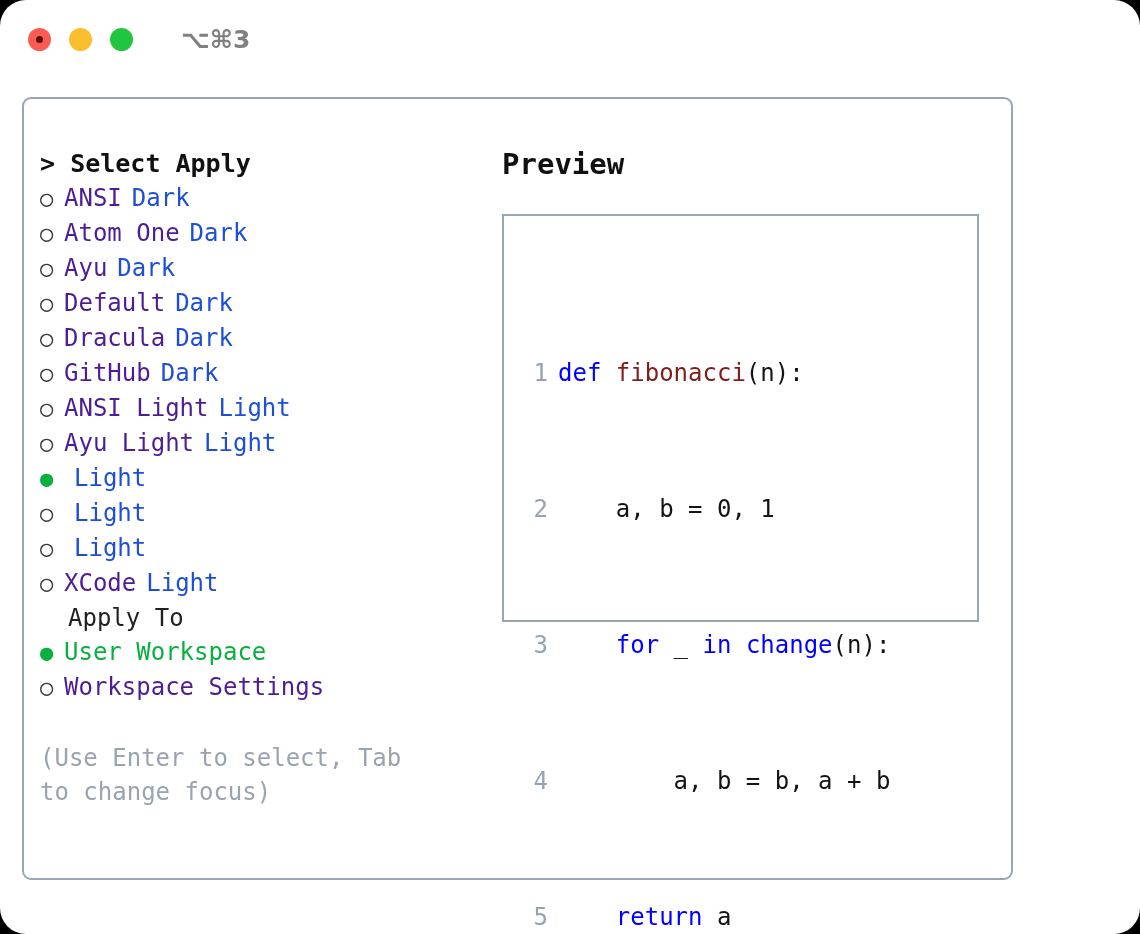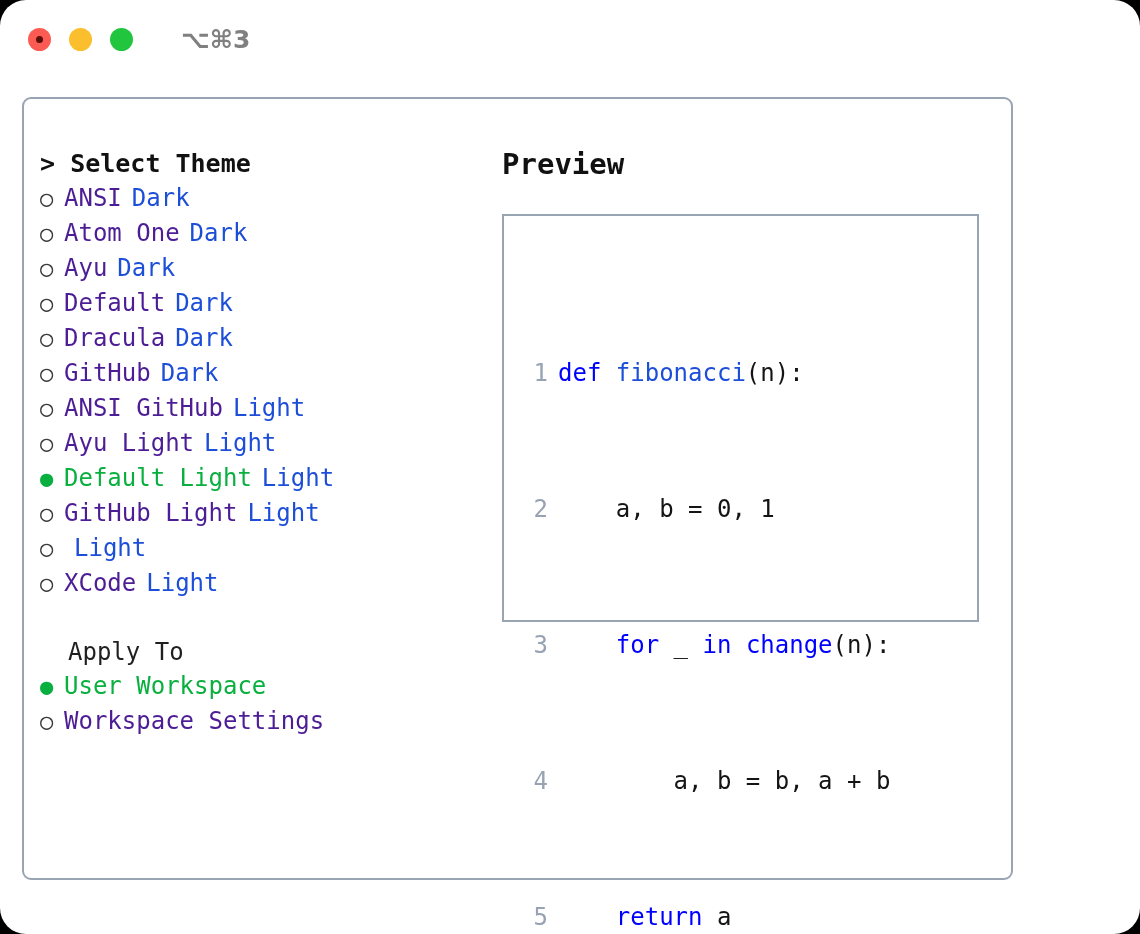--- a/index.html
+++ b/index.html
@@ -121,21 +121,20 @@
   }
   .opt-row.selected .bullet { color: #0ab03f; }
   .opt-label { color: #4c1d95; }
   .opt-row.selected .opt-label { color: #0ab03f; }
   .opt-tag {
     color: #1d4ed8;
     margin-left: 10px;
   }
 
   .subsection {
-    margin-top: 34px;
   }
   .subsection-title {
     font-size: 24px;
     color: #1f1f1f;
     line-height: 34px;
     padding-left: 28px;
     white-space: pre;
   }
 
   .hint {
@@ -179,21 +178,21 @@
   .code-line { display: flex; white-space: pre; }
   .lineno {
     display: inline-block;
     width: 26px;
     flex: 0 0 26px;
     color: #97a3b2;
     text-align: right;
     margin-right: 10px;
   }
   .kw   { color: #0000ff; }
-  .fn   { color: #1d4ed8; }
+  .fn   { color: #7f1d1d; }
   .pl   { color: #141414; }
 </style>
 </head>
 <body>
 
 <div class="window">
 
   <div class="titlebar">
     <div class="traffic">
       <span class="dot red"></span>
@@ -201,21 +200,21 @@
       <span class="dot green"></span>
     </div>
     <div class="shortcut">⌥⌘3</div>
   </div>
 
   <div class="panel">
     <div class="panel-body">
 
       <div class="left-col">
 
-        <div class="section-heading"><span class="caret">&gt;</span> <span>Select Theme</span></div>
+        <div class="section-heading"><span class="caret">&gt;</span> <span>Select Apply</span></div>
 
         <div>
           <div class="opt-row">
             <span class="bullet">○</span>
             <span class="opt-label">ANSI</span>
             <span class="opt-tag">Dark</span>
           </div>
           <div class="opt-row">
             <span class="bullet">○</span>
             <span class="opt-label">Atom One</span>
@@ -236,36 +235,34 @@
             <span class="opt-label">Dracula</span>
             <span class="opt-tag">Dark</span>
           </div>
           <div class="opt-row">
             <span class="bullet">○</span>
             <span class="opt-label">GitHub</span>
             <span class="opt-tag">Dark</span>
           </div>
           <div class="opt-row">
             <span class="bullet">○</span>
-            <span class="opt-label">ANSI GitHub</span>
+            <span class="opt-label">ANSI Light</span>
             <span class="opt-tag">Light</span>
           </div>
           <div class="opt-row">
             <span class="bullet">○</span>
             <span class="opt-label">Ayu Light</span>
             <span class="opt-tag">Light</span>
           </div>
           <div class="opt-row selected">
             <span class="bullet">●</span>
-            <span class="opt-label">Default Light</span>
-            <span class="opt-tag">Light</span>
-          </div>
-          <div class="opt-row">
-            <span class="bullet">○</span>
-            <span class="opt-label">GitHub Light</span>
+            <span class="opt-tag">Light</span>
+          </div>
+          <div class="opt-row">
+            <span class="bullet">○</span>
             <span class="opt-tag">Light</span>
           </div>
           <div class="opt-row">
             <span class="bullet">○</span>
             <span class="opt-tag">Light</span>
           </div>
           <div class="opt-row">
             <span class="bullet">○</span>
             <span class="opt-label">XCode</span>
             <span class="opt-tag">Light</span>
@@ -277,20 +274,21 @@
           <div class="opt-row selected">
             <span class="bullet">●</span>
             <span class="opt-label">User Workspace</span>
           </div>
           <div class="opt-row">
             <span class="bullet">○</span>
             <span class="opt-label">Workspace Settings</span>
           </div>
         </div>
 
+        <div class="hint">(Use Enter to select, Tab to change focus)</div>
       </div>
 
       <div class="right-col">
         <div class="preview-title">Preview</div>
 
         <div class="preview-box">
           <div class="code">
 
             <div class="code-line">
               <span class="lineno">1</span><span class="kw">def</span><span class="pl"> </span><span class="fn">fibonacci</span><span class="pl">(n):</span>

